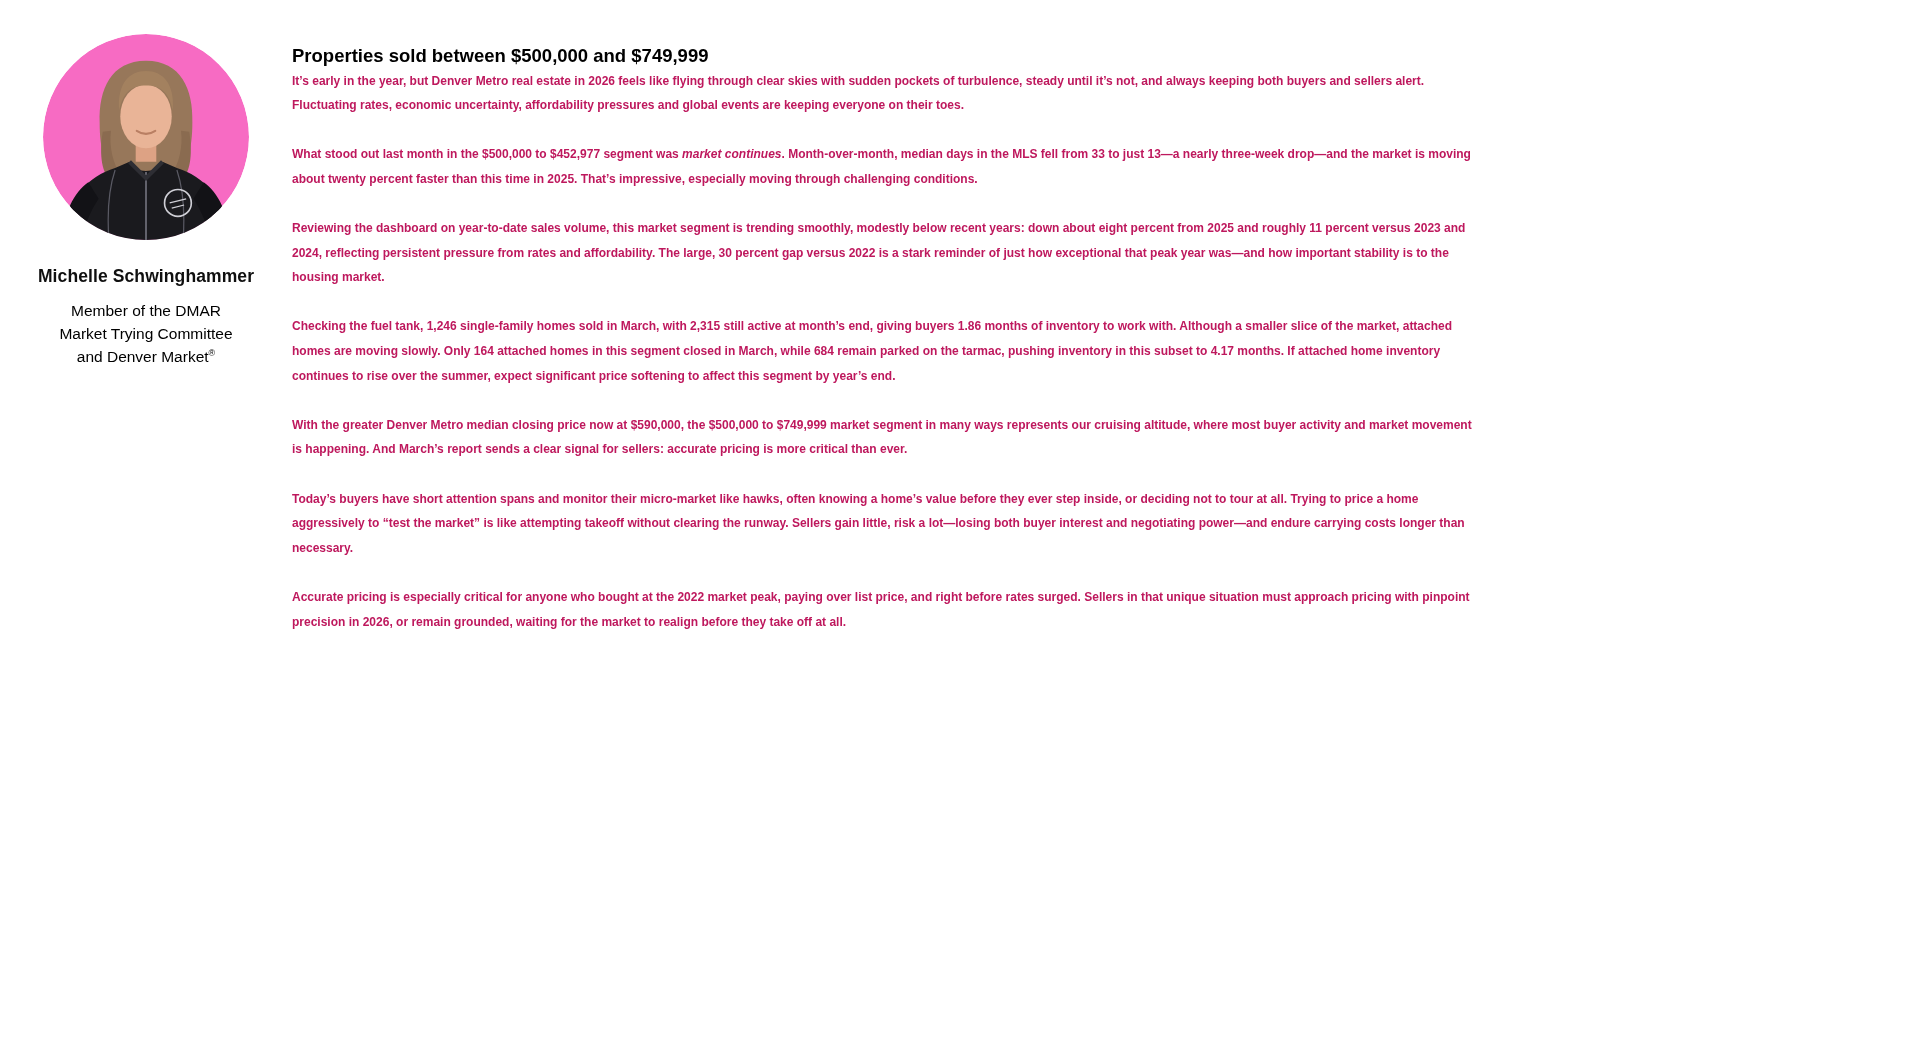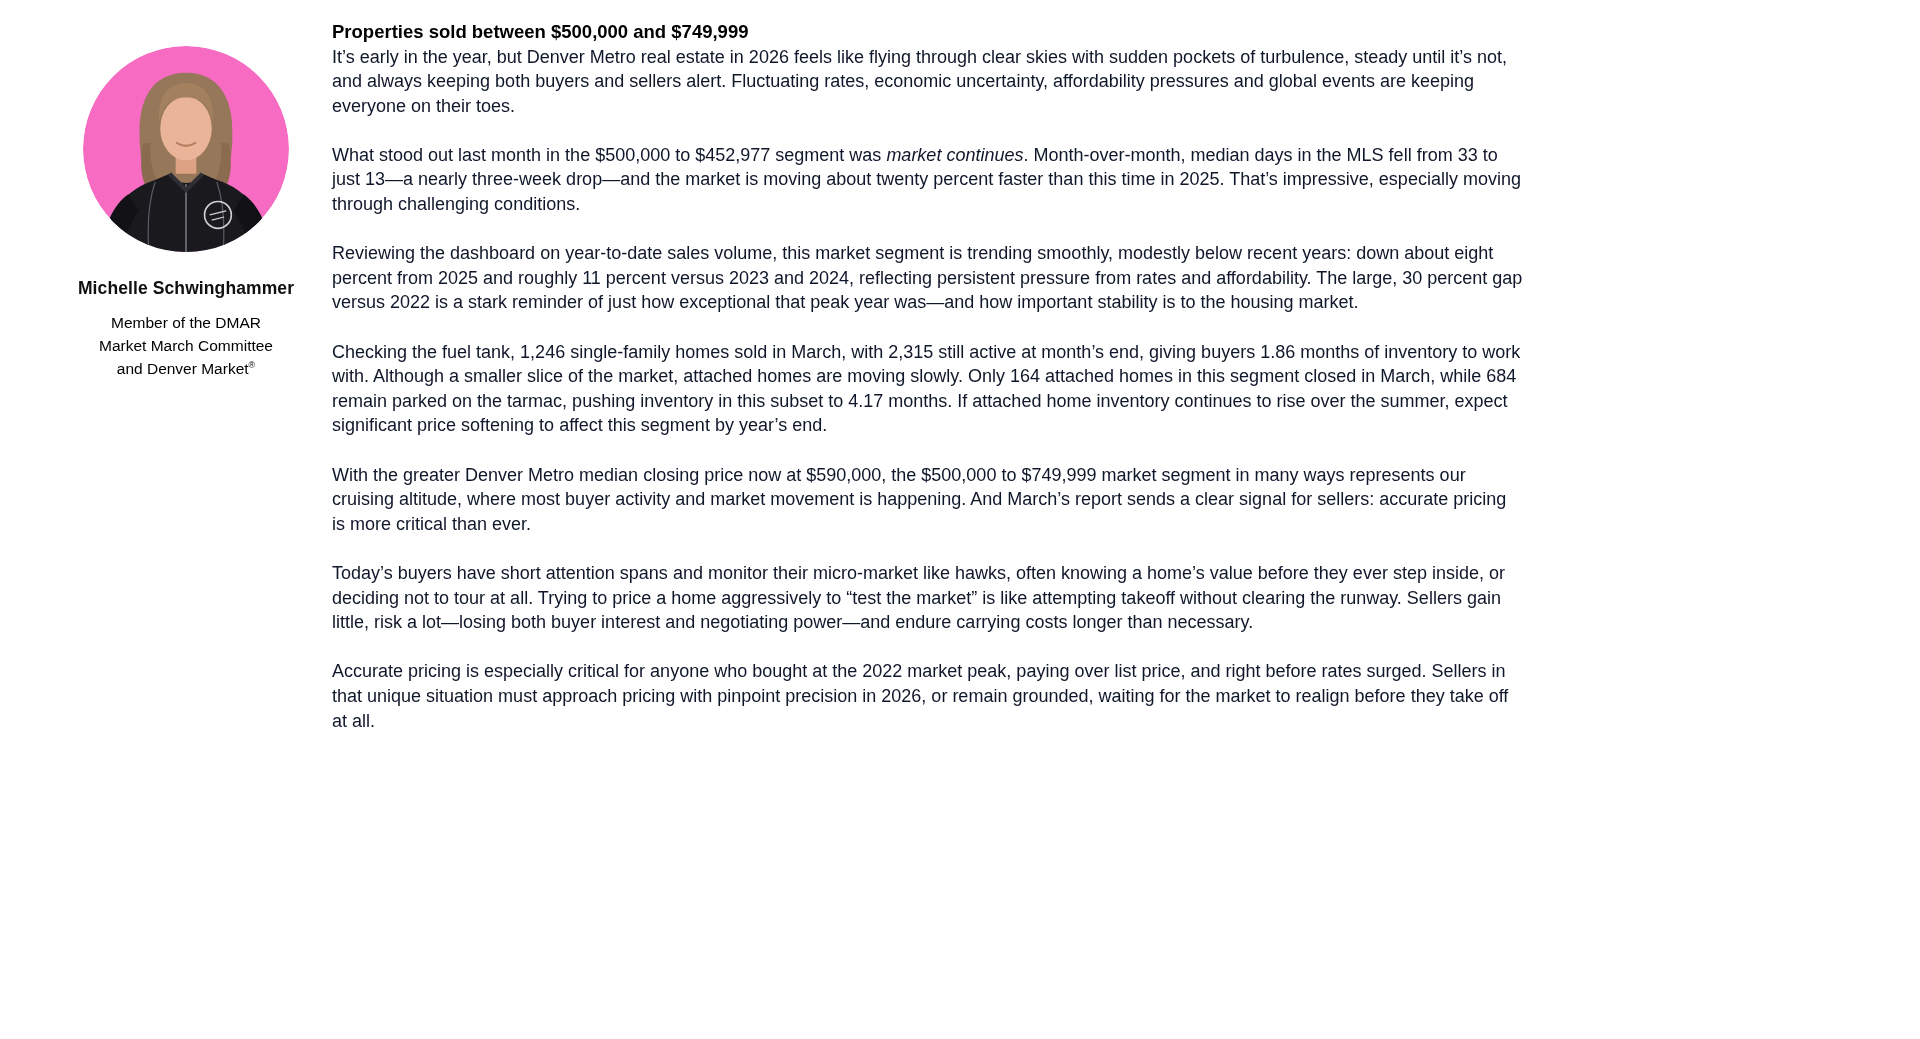--- a/index.html
+++ b/index.html
@@ -9,24 +9,23 @@
     height: 1039px;
     background: #ffffff;
     display: flex;
     font-family: "Liberation Sans", sans-serif;
     color: #232323;
     box-sizing: border-box;
   }
   .aside {
     flex: 0 0 292px;
     width: 292px;
-    padding-top: 46px;
+    padding-top: 34px;
     text-align: center;
     box-sizing: border-box;
-    margin-left: 40px;
   }
   .avatar {
     width: 206px;
     height: 206px;
     border-radius: 50%;
     margin: 0 auto;
     overflow: hidden;
     display: block;
   }
   .avatar svg { display: block; width: 100%; height: 100%; }
@@ -42,36 +41,37 @@
     font-size: 15.5px;
     line-height: 23px;
     color: #000000;
   }
   .author-role sup {
     font-size: 9px;
     vertical-align: super;
     line-height: 0;
   }
   .main {
-    padding-top: 20px;
+    padding-top: 44px;
     max-width: 1192px;
     box-sizing: border-box;
   }
   .article-heading {
     font-size: 18.5px;
     font-weight: bold;
     color: #000000;
     margin: 0;
     line-height: 24.5px;
   }
   .article-body p {
-    font-size: 18px;
+    font-size: 12px;
     line-height: 24.6px;
     margin: 0 0 24.6px 0;
-    color: #0f172a;
+    color: #be185d;
+    font-weight: bold;
   }
   .article-body p:first-of-type { margin-top: 0; }
   .italic { font-style: italic; }
 </style>
 </head>
 <body>
 
 <div class="page">
 
   <aside class="aside">
@@ -101,21 +101,21 @@
 
         <path d="M84,124 L100,140 L116,124" stroke="#2e2e34" stroke-width="4" fill="none"></path>
 
         <circle cx="131" cy="164" r="13" fill="none" stroke="#cfcfd6" stroke-width="1.6"></circle>
         <path d="M123,164 L139,160 M125,169 L137,166" stroke="#cfcfd6" stroke-width="1.2"></path>
       </svg>
     </span>
     <div class="author-name">Michelle Schwinghammer</div>
     <div class="author-role">
       <div>Member of the DMAR</div>
-      <div>Market March Committee</div>
+      <div>Market Trying Committee</div>
       <div><span>and Denver Market</span><sup>®</sup></div>
     </div>
   </aside>
 
   <main class="main">
     <h1 class="article-heading">Properties sold between $500,000 and $749,999</h1>
     <div class="article-body">
       <p>It’s early in the year, but Denver Metro real estate in 2026 feels like flying through clear skies with sudden pockets of turbulence, steady until it’s not, and always keeping both buyers and sellers alert. Fluctuating rates, economic uncertainty, affordability pressures and global events are keeping everyone on their toes.</p>
       <p><span>What stood out last month in the $500,000 to $452,977 segment was </span><span class="italic">market continues</span><span>. Month-over-month, median days in the MLS fell from 33 to just 13—a nearly three-week drop—and the market is moving about twenty percent faster than this time in 2025. That’s impressive, especially moving through challenging conditions.</span></p>
       <p>Reviewing the dashboard on year-to-date sales volume, this market segment is trending smoothly, modestly below recent years: down about eight percent from 2025 and roughly 11 percent versus 2023 and 2024, reflecting persistent pressure from rates and affordability. The large, 30 percent gap versus 2022 is a stark reminder of just how exceptional that peak year was—and how important stability is to the housing market.</p>

